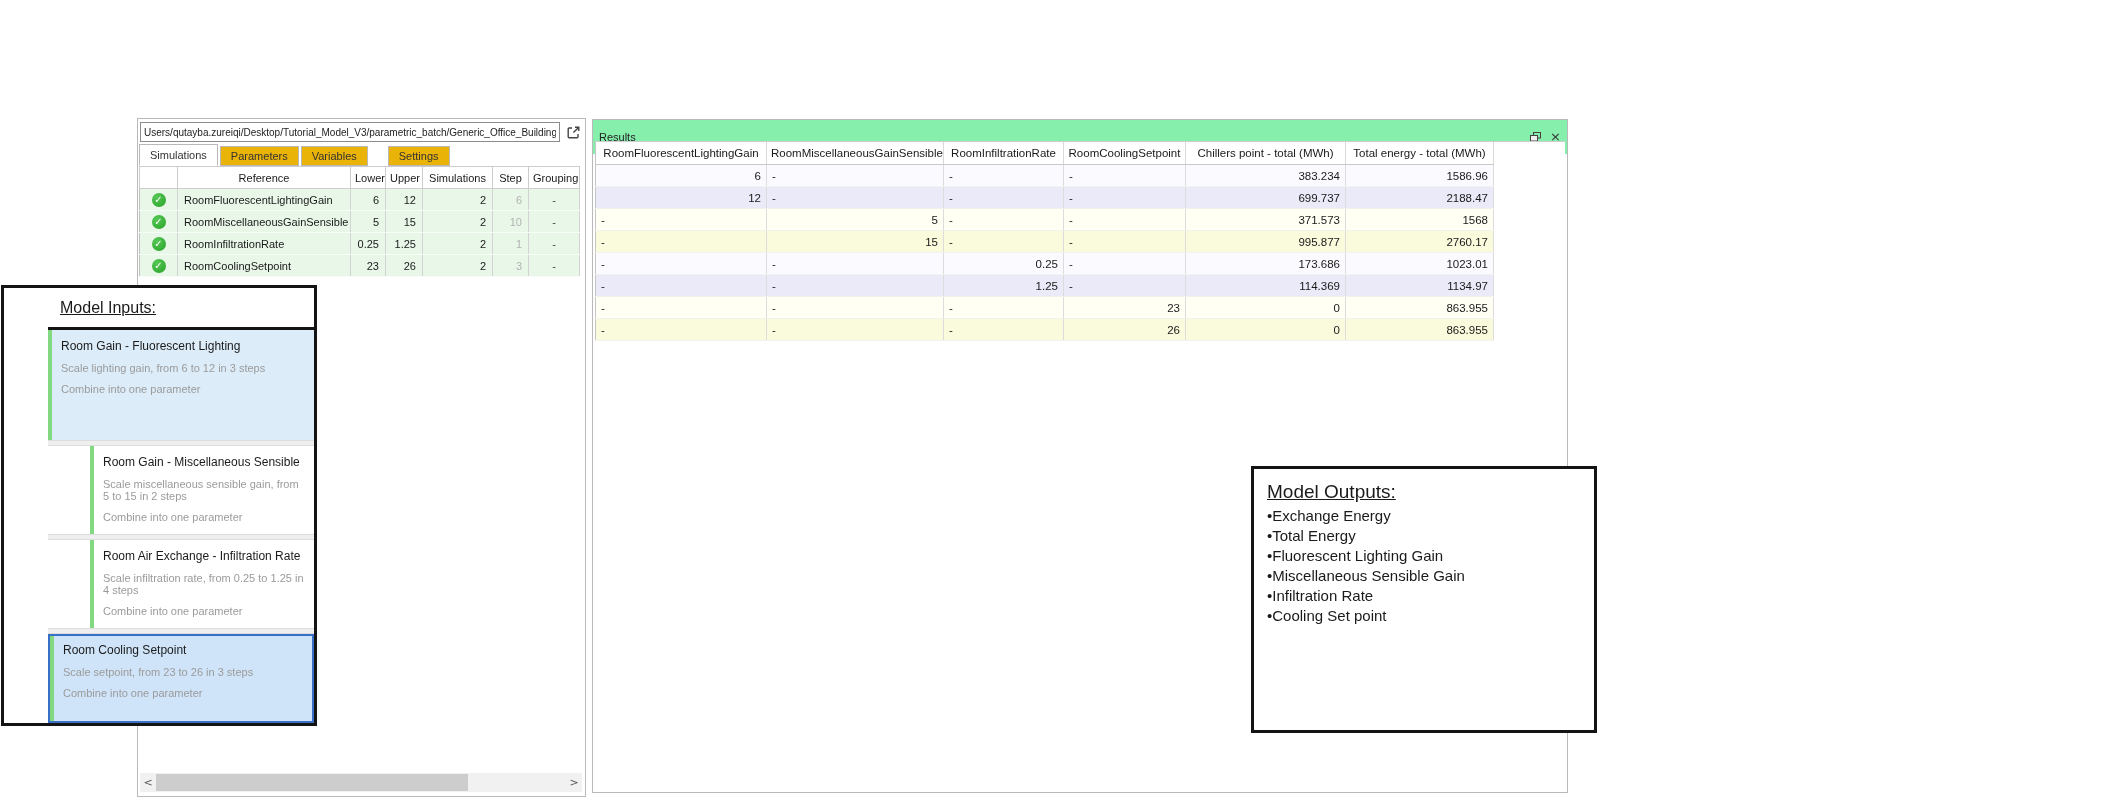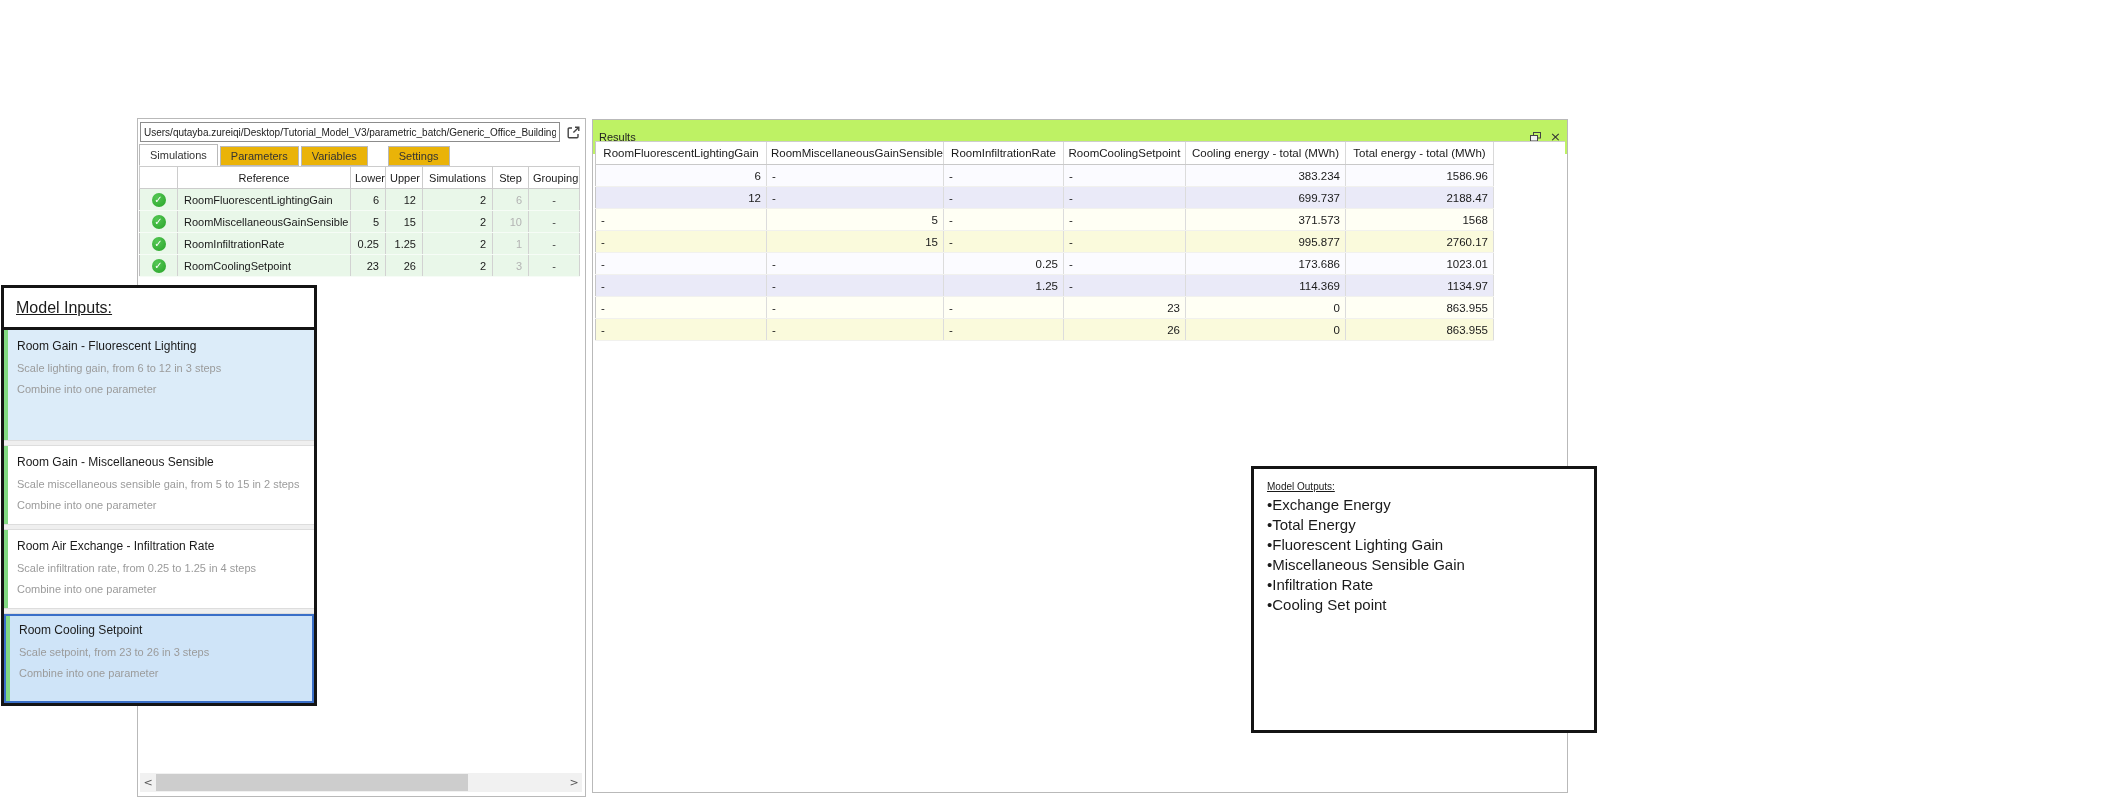--- a/index.html
+++ b/index.html
@@ -36,21 +36,21 @@
   .hscroll{position:absolute;left:2px;right:3px;bottom:4px;height:19px;background:#f1f1f1;
            display:flex;align-items:center;}
   .hs-arr{width:16px;text-align:center;color:#555;font-size:11px;line-height:19px;
           user-select:none;cursor:pointer;font-family:"DejaVu Sans",sans-serif;}
   .hs-track{flex:1;height:19px;position:relative;}
   .hs-thumb{position:absolute;left:0;top:1px;height:17px;width:76%;background:#cdcdcd;cursor:pointer;}
 
   
   .results-panel{position:absolute;left:592px;top:119px;width:976px;height:674px;
                  border:1px solid #b9b9b9;background:#fff;box-sizing:border-box;}
-  .rtitle{height:18px;background:#bef264;display:flex;align-items:center;padding:8px 6px;font-size:11px;color:#222;}
+  .rtitle{height:18px;background:#86efac;display:flex;align-items:center;padding:8px 6px;font-size:11px;color:#222;}
   .rtitle .ttl{flex:1;}
   .ricons{display:flex;align-items:center;gap:9px;}
   .close-btn{font-size:13px;color:#333;line-height:12px;cursor:pointer;font-family:"DejaVu Sans",sans-serif;}
   .float-btn{cursor:pointer;display:flex;align-items:center;}
   .results-body{position:absolute;left:2px;right:2px;top:21px;bottom:2px;
                 border-top:1px solid #cdcdcd;background:#fff;}
   .rgrid{border-collapse:collapse;table-layout:fixed;width:898px;font-size:11.5px;
          border:1px solid #c6c6c6;border-top:none;}
   .rgrid th{height:22px;font-weight:normal;text-align:center;background:#fff;
             border-right:1px solid #d9d9d9;border-bottom:1px solid #c9c9c9;
@@ -58,37 +58,37 @@
   .rgrid td{height:21px;border-right:1px solid #dcdcdc;border-bottom:1px solid #f1f1ee;
             padding:0 5px;text-align:right;white-space:nowrap;overflow:hidden;}
   .rgrid td.dash{text-align:left;}
   .rgrid tbody tr:nth-child(4n+1) td{background:#fbfbff;}
   .rgrid tbody tr:nth-child(4n+2) td{background:#eaeaf8;}
   .rgrid tbody tr:nth-child(4n+3) td{background:#fffff4;}
   .rgrid tbody tr:nth-child(4n)   td{background:#fafadc;}
 
   
   .model-inputs{position:absolute;left:1px;top:285px;width:316px;background:#fff;
-                border:3px solid #141414;box-sizing:border-box;z-index:6;}
+                border:3px solid #141414;box-sizing:border-box;z-index:6;padding-left:44px;}
   .mi-title{padding:11px 12px 10px 12px;font-size:16px;border-bottom:3px solid #141414;}
   .mi-title span{text-decoration:underline;}
   .card{position:relative;padding:9px 8px 0 13px;box-sizing:border-box;}
   .card::before{content:"";position:absolute;left:0;top:0;bottom:0;width:4px;background:#82d982;}
   .ctitle{font-size:12px;color:#1b1b1b;margin:0 0 9px 0;}
   .cdesc,.cnote{font-size:11px;color:#9b9b9b;margin:0 0 9px 0;}
   .card.c1{background:#dcecf9;height:110px;}
-  .card.c2,.card.c3{background:#fff;height:78px;}
+  .card.c2,.card.c3{background:#fff;height:88px;margin-left:42px;}
   .card.c4{background:#cfe4f8;border:2px solid #3a6fc8;height:89px;padding-top:7px;}
   .sep{height:4px;background:#efefef;border-top:1px solid #dddddd;border-bottom:1px solid #dddddd;}
 
   
   .model-outputs{position:absolute;left:1251px;top:466px;width:346px;height:267px;
                  border:3px solid #141414;background:#fff;box-sizing:border-box;
                  z-index:6;padding:12px 10px 0 13px;}
-  .mo-title{font-size:10px;margin-bottom:3px;}
+  .mo-title{font-size:19px;margin-bottom:3px;}
   .mo-title span{text-decoration:underline;}
   .mo-item{font-size:15px;line-height:20px;}
 </style>
 </head>
 <body>
 
 <div class="left-panel">
 
   <div class="path-row">
     <input class="path-input" readonly="" value="Users/qutayba.zureiqi/Desktop/Tutorial_Model_V3/parametric_batch/Generic_Office_Building.apr" style="">
@@ -200,21 +200,21 @@
         <col style="width:122px">
           <col style="width:160px">
           <col style="width:148px">
       </colgroup>
       <thead>
         <tr>
           <th>RoomFluorescentLightingGain</th>
           <th>RoomMiscellaneousGainSensible</th>
           <th>RoomInfiltrationRate</th>
           <th>RoomCoolingSetpoint</th>
-          <th>Cooling energy - total (MWh)</th>
+          <th>Chillers point - total (MWh)</th>
           <th>Total energy - total (MWh)</th>
         </tr>
       </thead>
       <tbody>
         <tr>
           <td>6</td>
             <td class="dash">-</td>
             <td class="dash">-</td>
             <td class="dash">-</td>
             <td>383.234</td>

